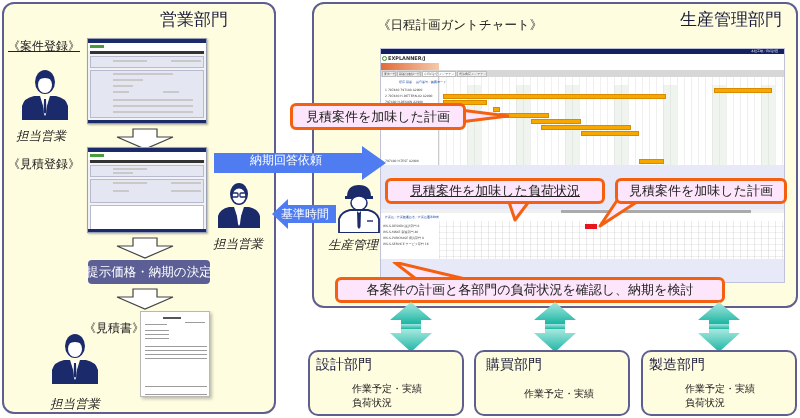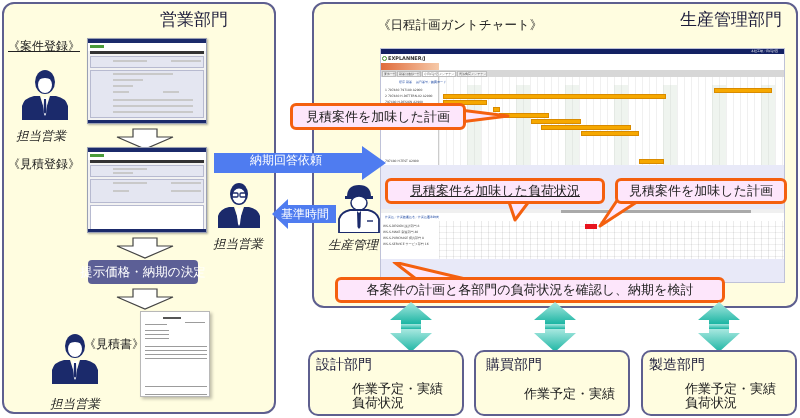--- a/index.html
+++ b/index.html
@@ -67,21 +67,21 @@
      background-size: 7px 100%, 100% 6px; }
   .gantt-app .alarm { position: absolute; width: 12px; height: 5px; background: #e8141e; }
 
   
   .callout { position: absolute; background: #fde6fb; border: 3px solid #f4600f; border-radius: 6px;
      font-size: 13px; color: #222; white-space: nowrap; display: flex; align-items: center; justify-content: center; }
 
   
   .dept { position: absolute; background: #fffde0; border: 2px solid #5e5f8f; border-radius: 10px; top: 350px; height: 66px; }
   .dept-title { position: absolute; left: 6px; top: 4px; font-size: 14px; color: #1c1c3a; white-space: nowrap; }
-  .dept-desc { position: absolute; font-size: 13px; color: #222; white-space: nowrap; line-height: 14px; }
+  .dept-desc { position: absolute; font-size: 10px; color: #222; white-space: nowrap; line-height: 14px; }
 </style>
 </head>
 <body>
 
 <div class="panel" style="left:2px; top:2px; width:274px; height:412px;"></div>
 <div class="panel-title" style="left:160px; top:8px;">営業部門</div>
 
 <div class="bracket-label" style="left:8px; top:38px;text-decoration:underline;">《案件登録》</div>
 
 <svg class="abs" style="left:20px; top:68px;" width="50" height="52" viewBox="0 0 50 52">
@@ -140,27 +140,27 @@
     <div class="line" style="left:80px; top:10px; width:30px;"></div>
   </div>
   <div class="sec" style="height:26px; background:#fff;"></div>
   <div class="foot"></div>
 </div>
 
 <svg class="down-arrow" style="left:115px; top:237px;" width="60" height="22" viewBox="0 0 60 22">
   <path d="M18 1 L42 1 L42 9 L58 9 L30 21 L2 9 L18 9 Z" fill="#fff" stroke="#444" stroke-width="1.2"></path>
 </svg>
 
-<div class="decision-box" style="left:88px; top:260px; width:110px; height:24px;">提示価格・納期の決定</div>
+<div class="decision-box" style="left:88px; top:260px; width:122px; height:24px;">提示価格・納期の決定</div>
 
 <svg class="down-arrow" style="left:115px; top:288px;" width="60" height="22" viewBox="0 0 60 22">
   <path d="M18 1 L42 1 L42 9 L58 9 L30 21 L2 9 L18 9 Z" fill="#fff" stroke="#444" stroke-width="1.2"></path>
 </svg>
 
-<div class="bracket-label" style="left:84px; top:320px;margin-top:16px;">《見積書》</div>
+<div class="bracket-label" style="left:84px; top:320px;">《見積書》</div>
 
 <div class="doc" style="left:140px; top:311px; width:70px; height:86px;">
   <div class="dl" style="left:22px; top:5px; width:18px; height:2px; background:#555;"></div>
   <div class="dl" style="left:4px; top:12px; width:22px;"></div>
   <div class="dl" style="left:44px; top:10px; width:20px;"></div>
   <div class="dl" style="left:4px; top:18px; width:24px;"></div>
   <div class="dl" style="left:4px; top:22px; width:24px;"></div>
   <div class="dl" style="left:4px; top:26px; width:24px;"></div>
   <div class="dl" style="left:4px; top:34px; width:62px;"></div>
   <div class="dl" style="left:4px; top:38px; width:62px;"></div>

